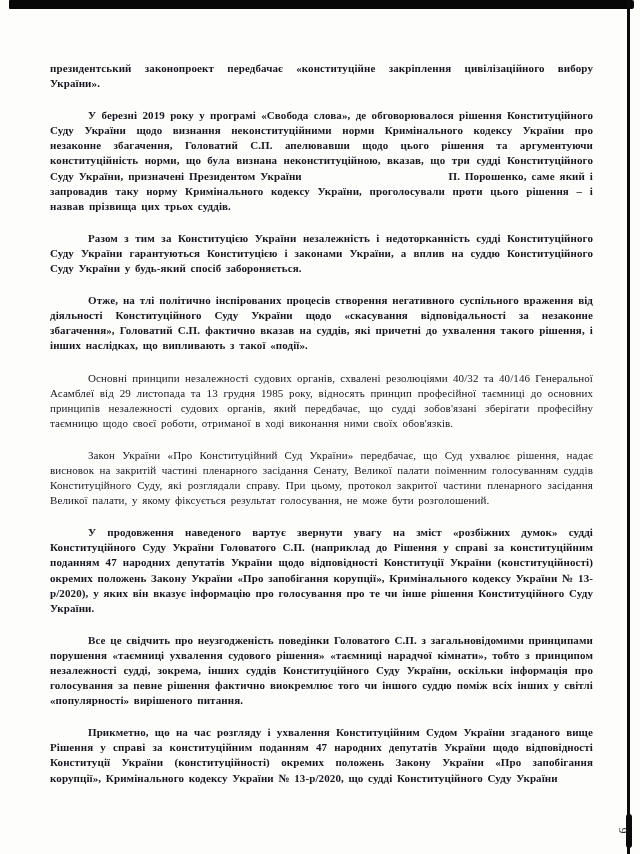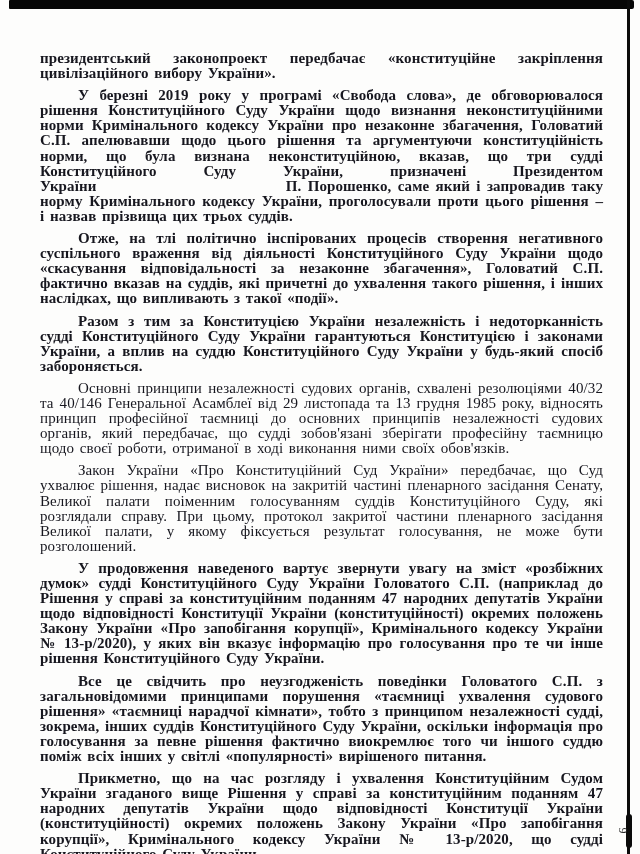--- a/index.html
+++ b/index.html
@@ -45,23 +45,23 @@
     background: #0b0b0b;
     border-radius: 3px;
   }
   .content {
     position: absolute;
     top: 44px;
     left: 33px;
     right: 30px;
   }
   p.para {
-    margin: 7px;
+    margin: 17px;
     text-align: justify;
-    font-size: 15px;
+    font-size: 11px;
     line-height: 15.1px;
     word-spacing: 1.8px;
     letter-spacing: 0.1px;
     text-indent: 38px;
   }
   p.para.no-indent { text-indent: 0; }
   p.para.italic { }
   p.para.bold { font-weight: bold; }
   .edge-mark {
     position: absolute;
@@ -75,22 +75,22 @@
 </head>
 <body>
 
 <div class="page">
   <div class="scan-top"></div>
   <div class="scan-right"></div>
   <div class="scan-right-blot"></div>
   <div class="content">
       <p class="para no-indent bold">президентський законопроект передбачає «конституційне закріплення цивілізаційного вибору України».</p>
       <p class="para bold">У березні 2019 року у програмі «Свобода слова», де обговорювалося рішення Конституційного Суду України щодо визнання неконституційними норми Кримінального кодексу України про незаконне збагачення, Головатий С.П. апелювавши щодо цього рішення та аргументуючи конституційність норми, що була визнана неконституційною, вказав, що три судді Конституційного Суду України, призначені Президентом України&nbsp;&nbsp;&nbsp;&nbsp;&nbsp;&nbsp;&nbsp;&nbsp;&nbsp;&nbsp;&nbsp;&nbsp;&nbsp;&nbsp;&nbsp;&nbsp;&nbsp;&nbsp;&nbsp;&nbsp;&nbsp;&nbsp;&nbsp;&nbsp;&nbsp;&nbsp;&nbsp;&nbsp;&nbsp;&nbsp;П. Порошенко, саме який і запровадив таку норму Кримінального кодексу України, проголосували проти цього рішення – і назвав прізвища цих трьох суддів.</p>
+      <p class="para bold">Разом з тим за Конституцією України незалежність і недоторканність судді Конституційного Суду України гарантуються Конституцією і законами України, а вплив на суддю Конституційного Суду України у будь-який спосіб забороняється.</p>
       <p class="para bold">Отже, на тлі політично інспірованих процесів створення негативного суспільного враження від діяльності Конституційного Суду України щодо «скасування відповідальності за незаконне збагачення», Головатий С.П. фактично вказав на суддів, які причетні до ухвалення такого рішення, і інших наслідках, що випливають з такої «події».</p>
-      <p class="para bold">Разом з тим за Конституцією України незалежність і недоторканність судді Конституційного Суду України гарантуються Конституцією і законами України, а вплив на суддю Конституційного Суду України у будь-який спосіб забороняється.</p>
       <p class="para">Основні принципи незалежності судових органів, схвалені резолюціями 40/32 та 40/146 Генеральної Асамблеї від 29 листопада та 13 грудня 1985 року, відносять принцип професійної таємниці до основних принципів незалежності судових органів, який передбачає, що судді зобов'язані зберігати професійну таємницю щодо своєї роботи, отриманої в ході виконання ними своїх обов'язків.</p>
       <p class="para italic">Закон України «Про Конституційний Суд України» передбачає, що Суд ухвалює рішення, надає висновок на закритій частині пленарного засідання Сенату, Великої палати поіменним голосуванням суддів Конституційного Суду, які розглядали справу. При цьому, протокол закритої частини пленарного засідання Великої палати, у якому фіксується результат голосування, не може бути розголошений.</p>
       <p class="para bold">У продовження наведеного вартує звернути увагу на зміст «розбіжних думок» судді Конституційного Суду України Головатого С.П. (наприклад до Рішення у справі за конституційним поданням 47 народних депутатів України щодо відповідності Конституції України (конституційності) окремих положень Закону України «Про запобігання корупції», Кримінального кодексу України № 13-р/2020), у яких він вказує інформацію про голосування про те чи інше рішення Конституційного Суду України.</p>
       <p class="para bold">Все це свідчить про неузгодженість поведінки Головатого С.П. з загальновідомими принципами порушення «таємниці ухвалення судового рішення» «таємниці нарадчої кімнати», тобто з принципом незалежності судді, зокрема, інших суддів Конституційного Суду України, оскільки інформація про голосування за певне рішення фактично виокремлює того чи іншого суддю поміж всіх інших у світлі «популярності» вирішеного питання.</p>
       <p class="para bold">Прикметно, що на час розгляду і ухвалення Конституційним Судом України згаданого вище Рішення у справі за конституційним поданням 47 народних депутатів України щодо відповідності Конституції України (конституційності) окремих положень Закону України «Про запобігання корупції», Кримінального кодексу України № 13-р/2020, що судді Конституційного Суду України</p>
     </div>
   <div class="edge-mark">9</div>
 </div>
 
 </body></html>

